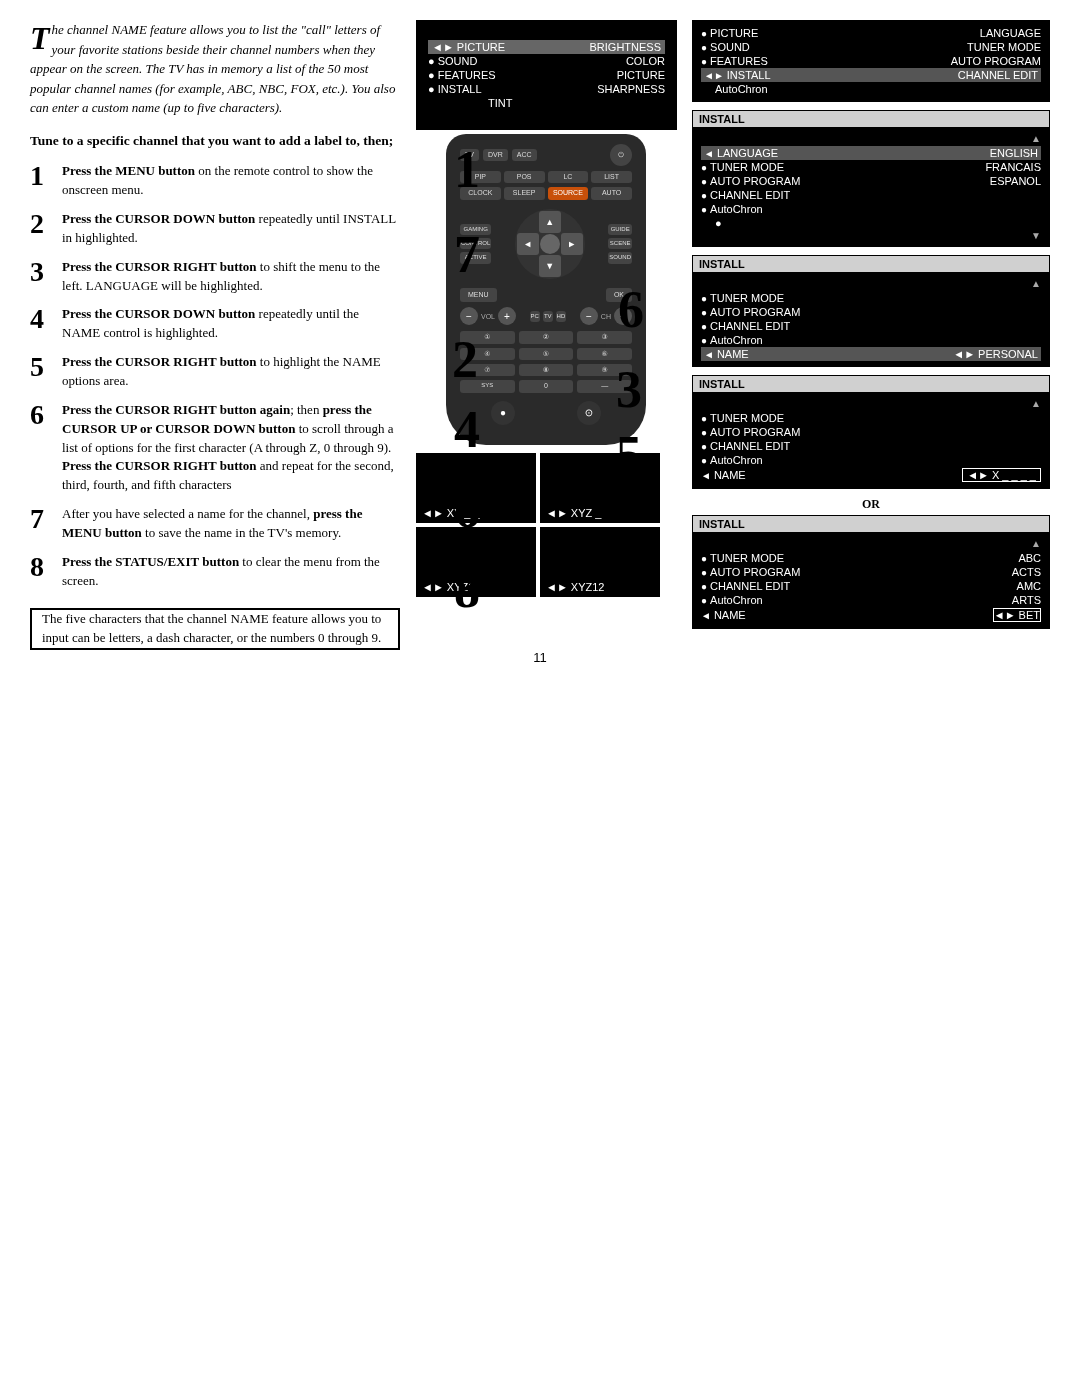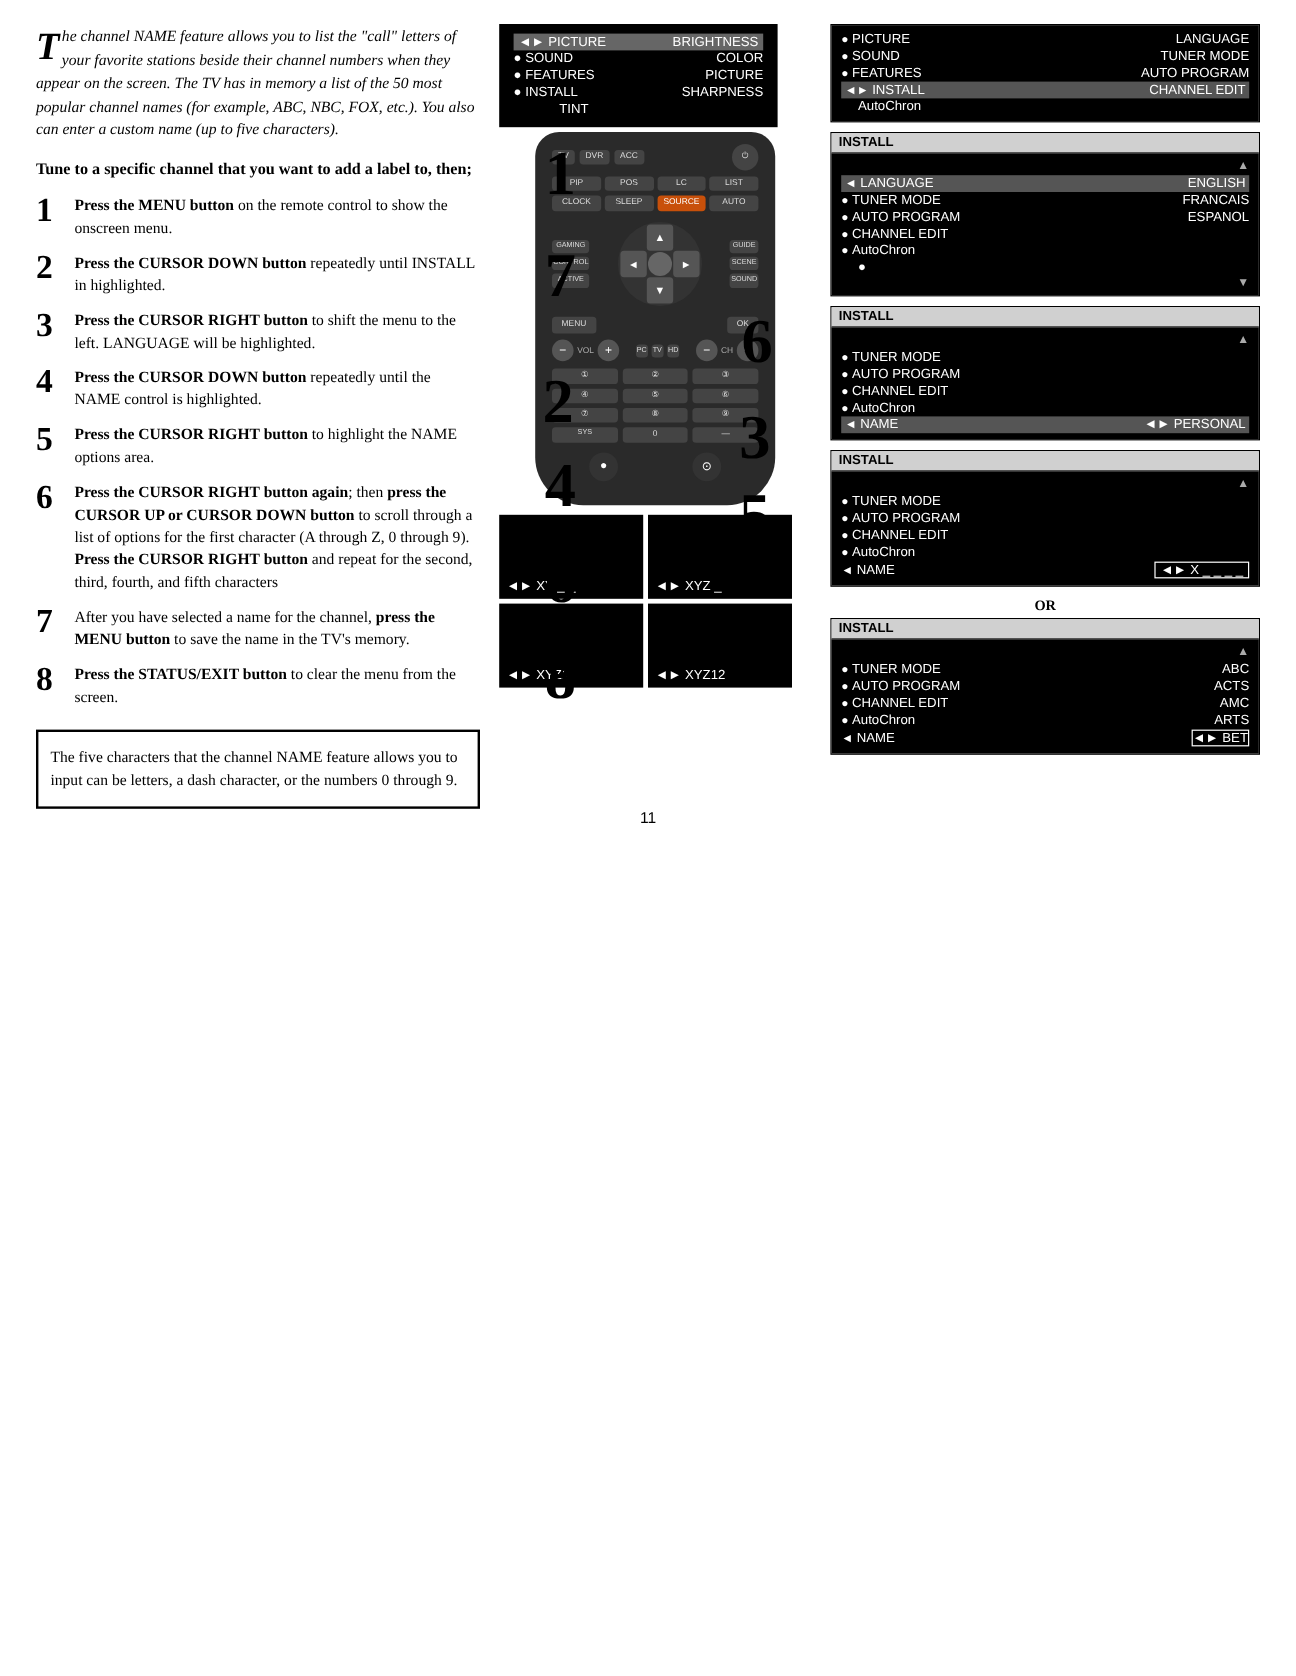--- a/index.html
+++ b/index.html
@@ -121,30 +121,30 @@
       margin-top: 18px;
     }
     .hint-title {
       background: #d0d0d0;
       padding: 4px 10px;
       font-size: 14px;
       font-weight: bold;
       font-style: italic;
     }
     .hint-body {
-      padding: 12px 10px;
+      padding: 0 10px;
       font-size: 13px;
       line-height: 1.45;
     }
     
     .menu-screen {
       background: #000;
       color: #fff;
-      width: 232px;
-      padding: 8px 12px;
+      width: 261px;
+      padding: 20px 12px;
       font-size: 11px;
       margin-bottom: 6px;
       font-family: Arial, sans-serif;
     }
     .menu-screen .menu-row {
       display: flex;
       justify-content: space-between;
       padding: 1px 0;
     }
     .menu-screen .menu-row.highlighted {
@@ -417,21 +417,21 @@
         </div>
         <div class="menu-row">
           <span>● FEATURES</span>
             <span>PICTURE</span>
         </div>
         <div class="menu-row">
           <span>● INSTALL</span>
             <span>SHARPNESS</span>
         </div>
         <div class="menu-row">
-          <span style="margin-left:38px;">TINT</span>
+          <span style="margin-left:60px;">TINT</span>
         </div>
       </div>
 
       <div style="position:relative; width:220px; margin:0 auto;">
 
         <div class="big-num-overlay" style="left:18px; top:10px;">1</div>
         <div class="big-num-overlay" style="left:18px; top:95px;">7</div>
         <div class="big-num-overlay" style="right:12px; top:150px;">6</div>
         <div class="big-num-overlay" style="left:16px; top:200px;">2</div>
         <div class="big-num-overlay" style="right:14px; top:230px;">3</div>

